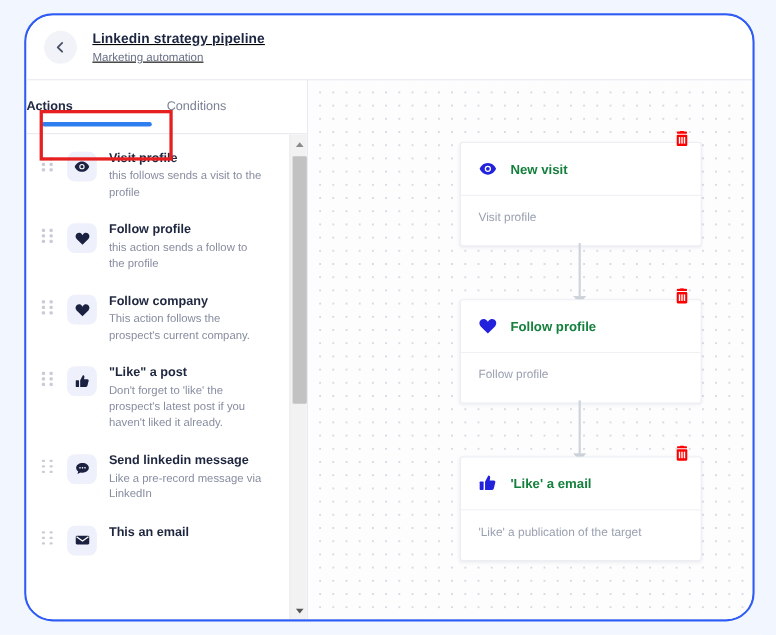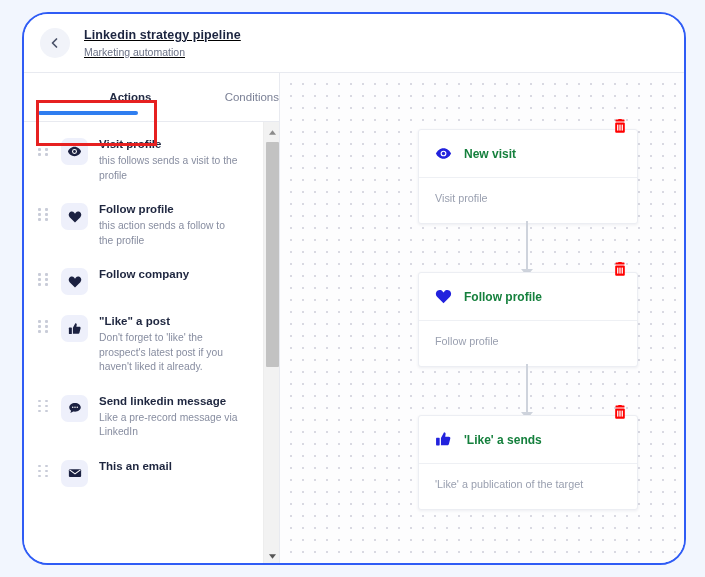--- a/index.html
+++ b/index.html
@@ -92,21 +92,21 @@
     height: 49px;
     flex: 0 0 49px;
     display: flex;
     border-bottom: 1px solid #e8eaf0;
   }
   .tab {
     flex: 1 1 50%;
     position: relative;
     display: flex;
     align-items: center;
-    justify-content: flex-end;
+    justify-content: flex-start;
     font-size: 11.5px;
     cursor: pointer;
     color: #7b8196;
   }
   .tab.active { color: #232b44; font-weight: 600; }
   .tab.active::after {
     content: "";
     position: absolute;
     left: 14px; right: 14px;
     bottom: 6px;
@@ -373,20 +373,21 @@
                 <i></i>
                 <i></i>
             </div>
             <div class="act-icon">
               <svg width="14" height="14" viewBox="0 0 16 16">
                 <path d="M8 14.3L1.9 8.2C.2 6.5.5 3.7 2.5 2.4c1.6-1 3.6-.6 4.7.8L8 4.3l.8-1.1c1.1-1.4 3.1-1.8 4.7-.8 2 1.3 2.3 4.1.6 5.8L8 14.3z" fill="#1b2141"></path>
               </svg>
             </div>
             <div class="act-text">
               <div class="act-title">Follow company</div>
+              <div class="act-desc">This action follows the prospect's current company.</div>
             </div>
           </div>
 
           <div class="action-item">
             <div class="drag-dots">
               <i></i>
                 <i></i>
                 <i></i>
                 <i></i>
                 <i></i>
@@ -529,21 +530,21 @@
       <div class="conn-arrow" style="top:339px;"></div>
 
       <div class="node" style="top:342px;">
         <div class="node-head">
           <span>
             <svg width="17" height="17" viewBox="0 0 16 16">
               <path d="M5.6 6.6L8.4 1.3c.9-.1 1.7.6 1.6 1.6l-.4 2.5h3.5c.9 0 1.5.8 1.3 1.6l-1.3 5.3c-.2.7-.8 1.2-1.5 1.2H5.6V6.6z" fill="#2222dd"></path>
               <rect x="1" y="6.4" width="3.4" height="7.2" rx="0.6" fill="#2222dd"></rect>
             </svg>
           </span>
-          <span class="node-title">'Like' a sends</span>
+          <span class="node-title">'Like' a email</span>
           <span class="trash">
             <span>
               <svg width="14" height="15" viewBox="0 0 14 15">
                 <rect x="2.5" y="0.6" width="9" height="2" rx="0.5" fill="#ff0000"></rect>
                 <rect x="5.2" y="0" width="3.6" height="1.4" rx="0.5" fill="#ff0000"></rect>
                 <rect x="2.2" y="3.4" width="9.6" height="10.4" rx="1" fill="#ff0000"></rect>
                 <rect x="4.1" y="5.6" width="1.3" height="6" fill="#ffffff"></rect>
                 <rect x="6.35" y="5.6" width="1.3" height="6" fill="#ffffff"></rect>
                 <rect x="8.6" y="5.6" width="1.3" height="6" fill="#ffffff"></rect>
               </svg>

